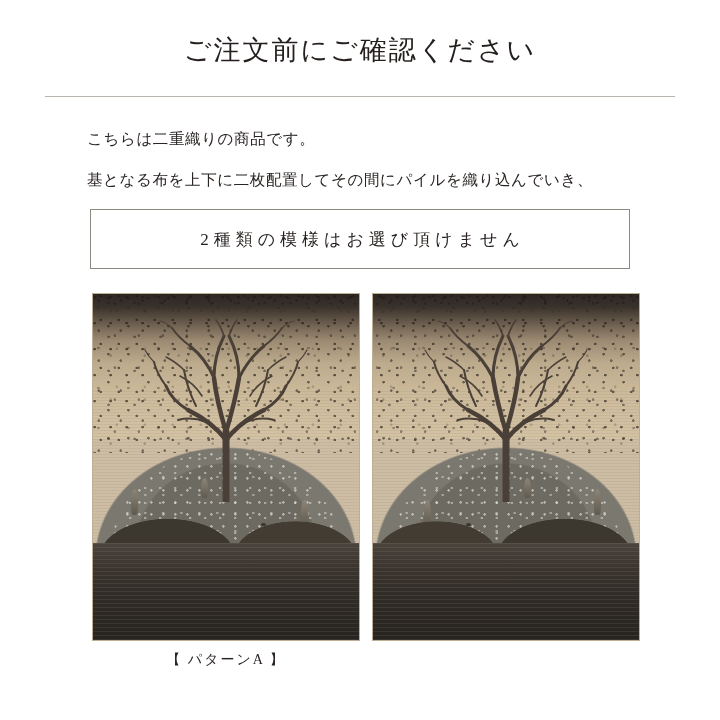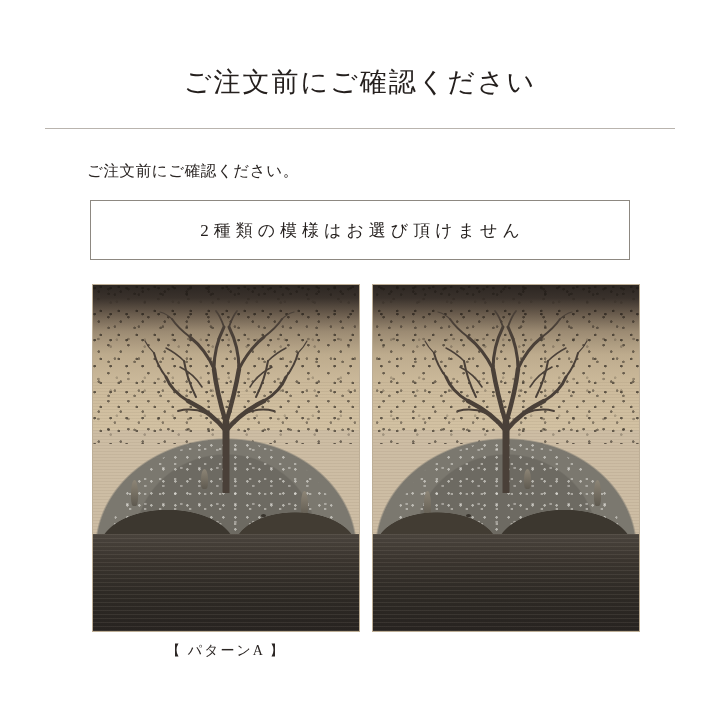--- a/index.html
+++ b/index.html
@@ -20,21 +20,21 @@
     height: 720px;
     box-sizing: border-box;
   }
 
   
   .heading {
     text-align: center;
     font-size: 27px;
     letter-spacing: 2px;
     color: #241f1d;
-    padding-top: 64px;
+    padding-top: 32px;
     font-weight: normal;
     margin: 0;
   }
   .heading-rule {
     width: 630px;
     height: 1px;
     background: #b9b4ae;
     margin: 28px auto 0 auto;
   }
 
@@ -242,21 +242,22 @@
 </style>
 </head>
 <body>
 
 <div class="page">
 
   <h1 class="heading">ご注文前にご確認ください</h1>
   <div class="heading-rule"></div>
 
   <div class="body-block">
-    <p class="body-line">ご注文前にご確認ください。</p>
+    <p class="body-line">こちらは二重織りの商品です。</p>
+    <p class="body-line">基となる布を上下に二枚配置してその間にパイルを織り込んでいき、</p>
   </div>
 
   <div class="notice-box">
     <span class="notice-text">2種類の模様はお選び頂けません</span>
   </div>
 
   <div class="pair">
 
     <div class="item">
       <div class="rug">

